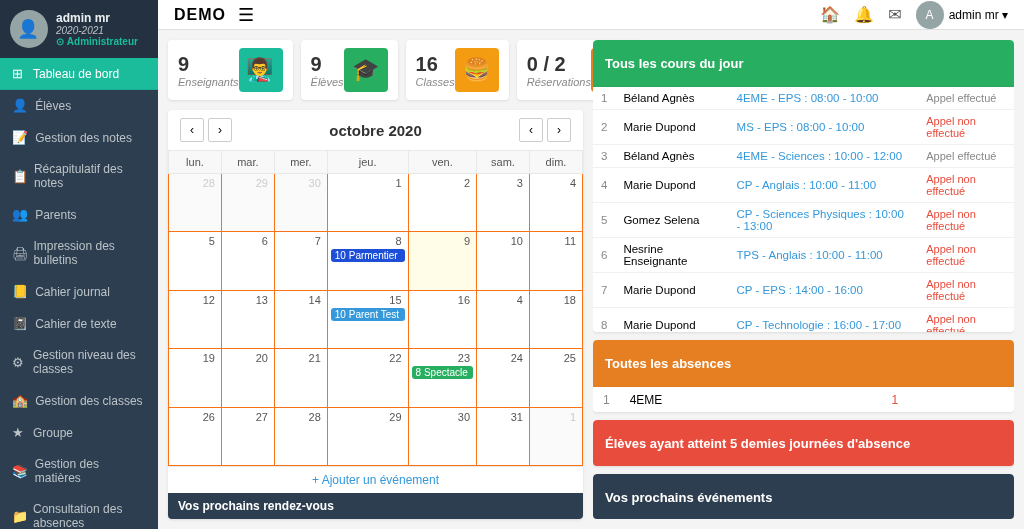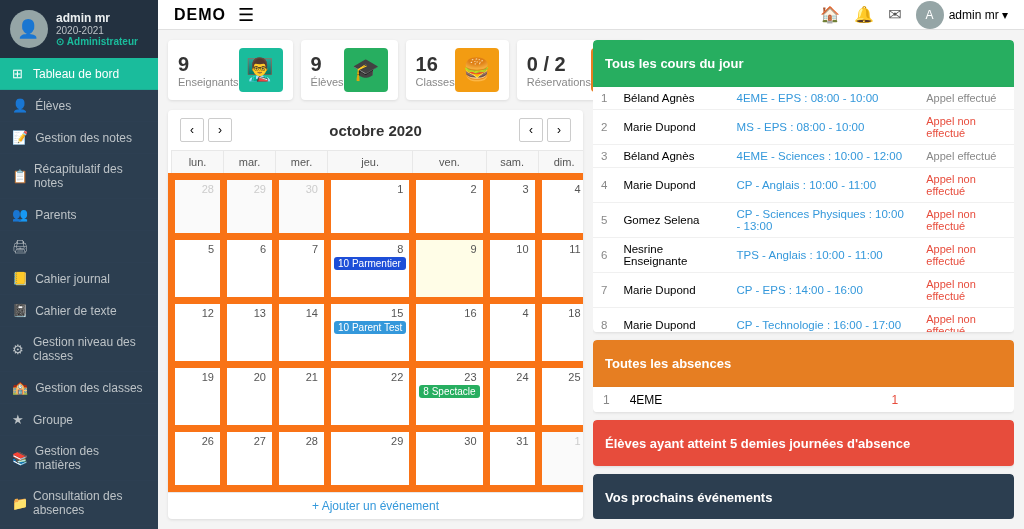--- a/index.html
+++ b/index.html
@@ -30,21 +30,21 @@
       background: #95a5a6;
       display: flex;
       align-items: center;
       justify-content: center;
       font-size: 18px;
       color: #fff;
       flex-shrink: 0;
     }
     .profile-info { display: flex; flex-direction: column; }
     .profile-name { font-weight: bold; font-size: 12px; }
-    .profile-year { font-size: 10px; color: #bdc3c7; }
+    .profile-year { font-size: 10px; color: #bdc3c7; font-style: italic; }
     .profile-role { font-size: 10px; color: #1abc9c; font-weight: bold; }
     .sidebar-nav { flex: 1; }
     .nav-item {
       padding: 8px 12px;
       cursor: pointer;
       display: flex;
       align-items: center;
       gap: 7px;
       font-size: 12px;
       color: #bdc3c7;
@@ -110,21 +110,21 @@
       border-radius: 4px;
       padding: 8px 10px;
       display: flex;
       align-items: center;
       justify-content: space-between;
       box-shadow: 0 1px 3px rgba(0,0,0,0.1);
       min-height: 60px;
     }
     .stat-info { display: flex; flex-direction: column; }
     .stat-number { font-size: 20px; font-weight: bold; color: #333; }
-    .stat-label { font-size: 11px; color: #888; }
+    .stat-label { font-size: 11px; color: #888; font-style: italic; }
     .stat-icon-box {
       width: 44px;
       height: 44px;
       border-radius: 4px;
       display: flex;
       align-items: center;
       justify-content: center;
       font-size: 22px;
       color: #fff;
     }
@@ -168,21 +168,21 @@
     .cal-table th {
       background: #f8f8f8;
       padding: 5px 3px;
       text-align: center;
       border: 1px solid #e8e8e8;
       color: #555;
       font-weight: normal;
     }
     .cal-table td {
       padding: 2px 3px;
-      border: 7px solid #f97316;
+      border: 1px solid #f97316;
       vertical-align: top;
       min-width: 52px;
       min-height: 30px;
       height: 38px;
       font-size: 11px;
       color: #555;
     }
     .cal-table td.other-month { color: #ccc; background: #fafafa; }
     .cal-table td.today { background: #fffde7; }
     .cal-day-num { display: block; text-align: right; font-size: 11px; padding: 1px 3px; }
@@ -307,20 +307,21 @@
       <div class="nav-item">
         <span class="nav-icon">📋</span>
         <span>Récapitulatif des notes</span>
       </div>
       <div class="nav-item">
         <span class="nav-icon">👥</span>
         <span>Parents</span>
       </div>
       <div class="nav-item">
         <span class="nav-icon">🖨</span>
+        <span>Impression des bulletins</span>
       </div>
       <div class="nav-item">
         <span class="nav-icon">📒</span>
         <span>Cahier journal</span>
       </div>
       <div class="nav-item">
         <span class="nav-icon">📓</span>
         <span>Cahier de texte</span>
       </div>
       <div class="nav-item">
@@ -539,20 +540,21 @@
                 <td>
                   <span class="cal-day-num">31</span>
                 </td>
                 <td class="other-month">
                   <span class="cal-day-num">1</span>
                 </td>
               </tr>
             </tbody>
         </table>
         <div class="cal-add-event">+ Ajouter un événement</div>
+        <div class="cal-footer">Vos prochains rendez-vous</div>
       </div>
     </div>
 
     <div class="right-col">
 
       <div class="section-block">
         <div class="section-header green">Tous les cours du jour</div>
         <table class="courses-table">
           <tbody id="courses-body">
               <tr>

